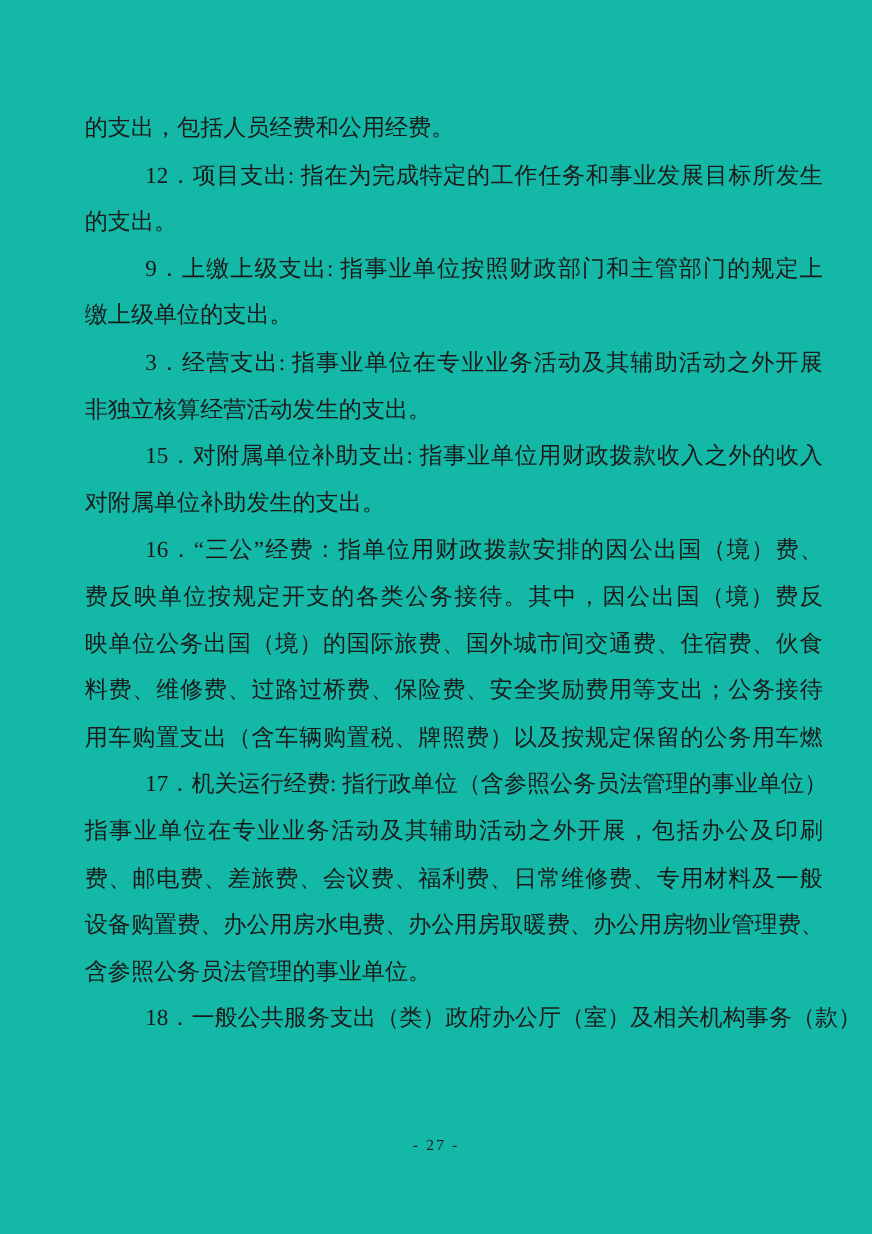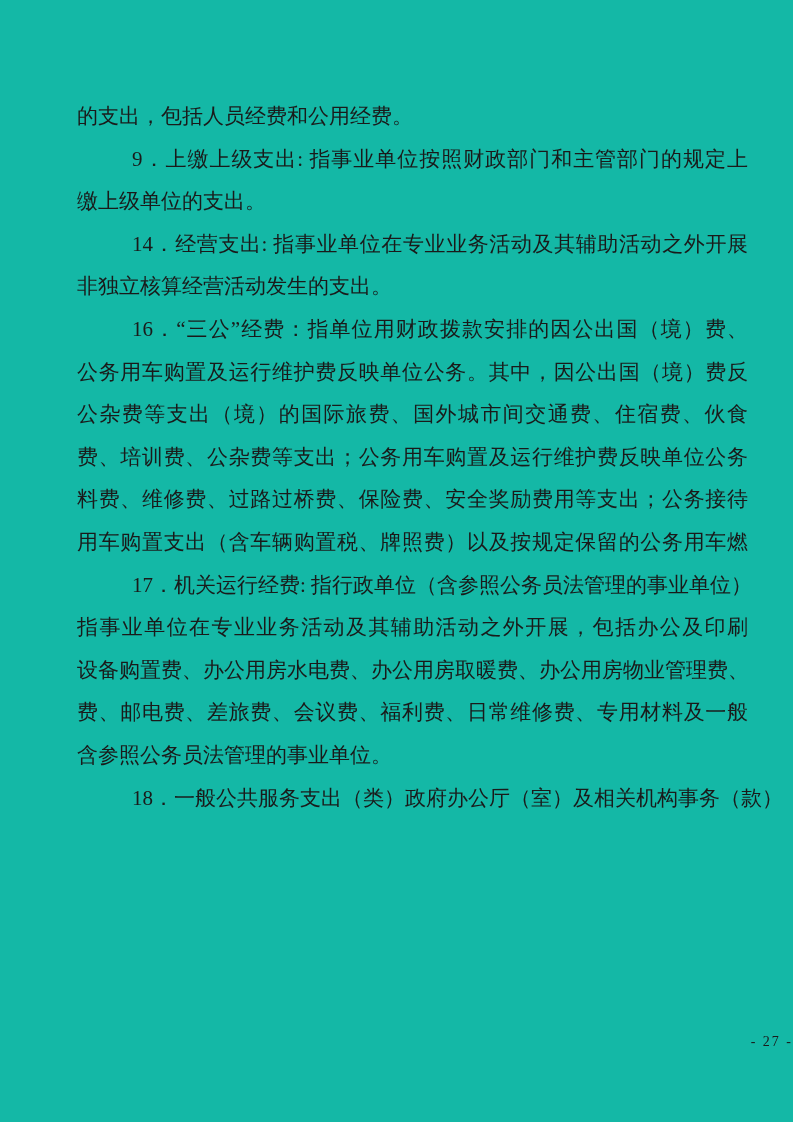--- a/index.html
+++ b/index.html
@@ -41,55 +41,62 @@
     text-justify: inter-character;
   }
   .line.indent {
     text-indent: 55px;
   }
   .footer {
     position: absolute;
     left: 0;
     right: 0;
     top: 1034px;
-    text-align: right;
+    text-align: center;
     font-size: 14px;
     letter-spacing: 2px;
     color: #1a1a1a;
   }
 </style>
 </head>
 <body>
 
 <div class="page">
   <div class="content">
       <div class="para">
         <div class="line">的支出，包括人员经费和公用经费。</div>
       </div>
       <div class="para">
+        <div class="line fill indent">12．项目支出: 指在为完成特定的工作任务和事业发展目标所发生</div>
+        <div class="line">的支出。</div>
+      </div>
+      <div class="para">
         <div class="line fill indent">9．上缴上级支出: 指事业单位按照财政部门和主管部门的规定上</div>
         <div class="line">缴上级单位的支出。</div>
       </div>
       <div class="para">
-        <div class="line fill indent">14．经营支出: 指事业单位在专业业务活动及其辅助活动之外开展</div>
+        <div class="line fill indent">3．经营支出: 指事业单位在专业业务活动及其辅助活动之外开展</div>
         <div class="line">非独立核算经营活动发生的支出。</div>
       </div>
       <div class="para">
+        <div class="line fill indent">15．对附属单位补助支出: 指事业单位用财政拨款收入之外的收入</div>
+        <div class="line">对附属单位补助发生的支出。</div>
+      </div>
+      <div class="para">
         <div class="line fill indent">16．“三公”经费：指单位用财政拨款安排的因公出国（境）费、</div>
-        <div class="line fill">公务用车购置及运行维护费反映单位公务。其中，因公出国（境）费反</div>
-        <div class="line fill">公杂费等支出（境）的国际旅费、国外城市间交通费、住宿费、伙食</div>
-        <div class="line fill">费、培训费、公杂费等支出；公务用车购置及运行维护费反映单位公务</div>
+        <div class="line fill">费反映单位按规定开支的各类公务接待。其中，因公出国（境）费反</div>
+        <div class="line fill">映单位公务出国（境）的国际旅费、国外城市间交通费、住宿费、伙食</div>
         <div class="line fill">料费、维修费、过路过桥费、保险费、安全奖励费用等支出；公务接待</div>
         <div class="line fill">用车购置支出（含车辆购置税、牌照费）以及按规定保留的公务用车燃</div>
       </div>
       <div class="para">
         <div class="line fill indent">17．机关运行经费: 指行政单位（含参照公务员法管理的事业单位）</div>
         <div class="line fill">指事业单位在专业业务活动及其辅助活动之外开展，包括办公及印刷</div>
+        <div class="line fill">费、邮电费、差旅费、会议费、福利费、日常维修费、专用材料及一般</div>
         <div class="line fill">设备购置费、办公用房水电费、办公用房取暖费、办公用房物业管理费、</div>
-        <div class="line fill">费、邮电费、差旅费、会议费、福利费、日常维修费、专用材料及一般</div>
         <div class="line">含参照公务员法管理的事业单位。</div>
       </div>
       <div class="para">
         <div class="line fill indent">18．一般公共服务支出（类）政府办公厅（室）及相关机构事务（款）</div>
       </div>
     </div>
   <div class="footer">
     <span>- 27 -</span>
   </div>
 </div>

